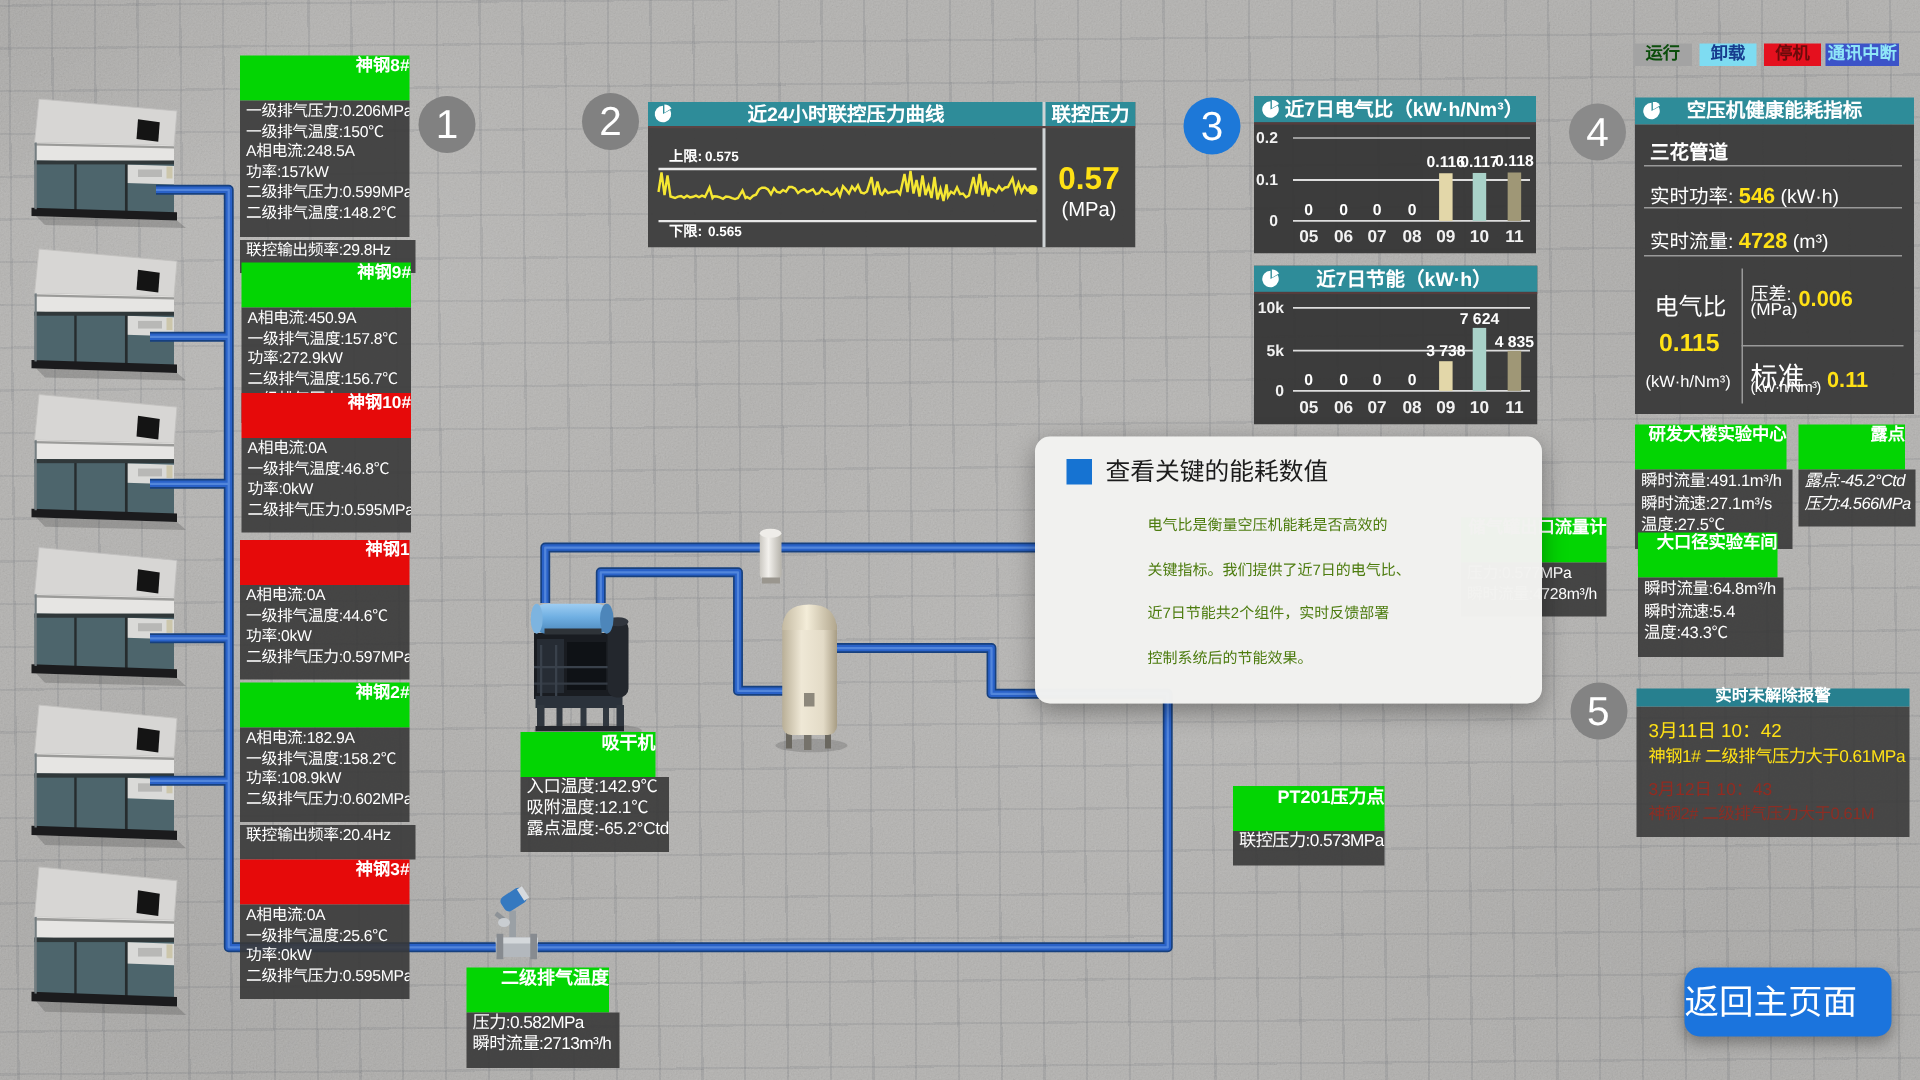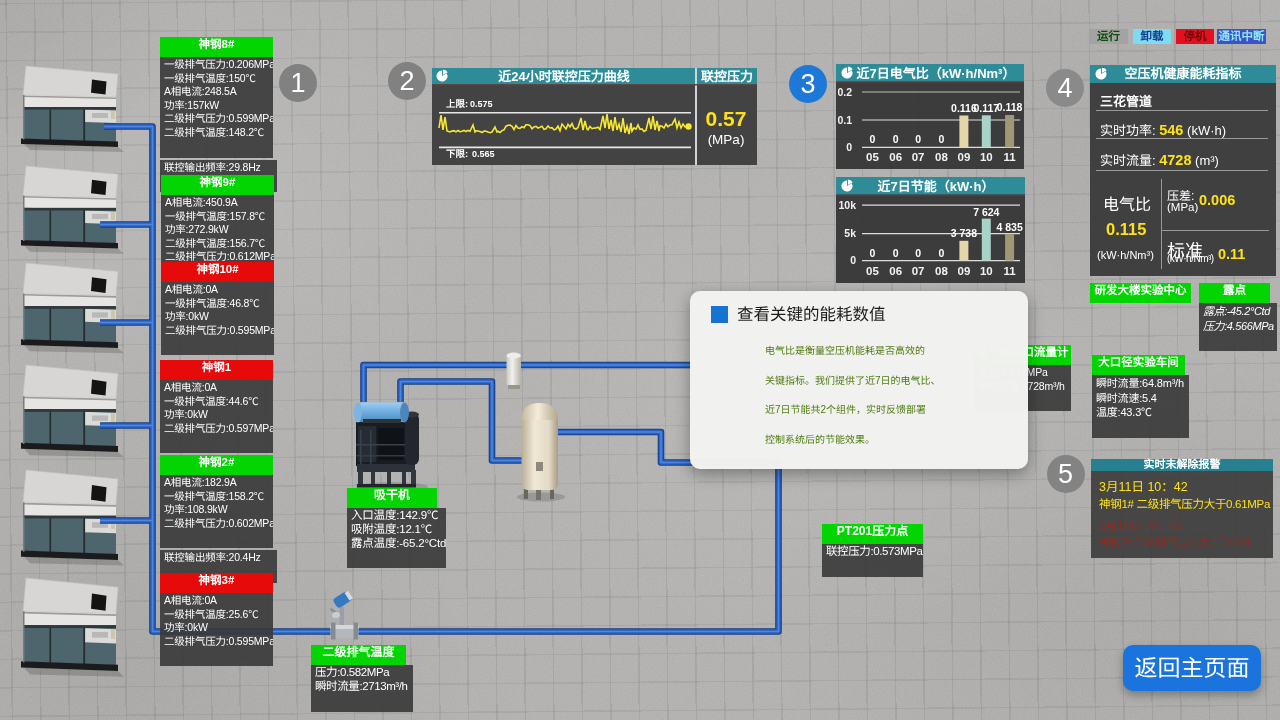--- a/index.html
+++ b/index.html
@@ -17,25 +17,25 @@
       radial-gradient(600px 380px at 90% 85%, rgba(0,0,0,0.05), rgba(0,0,0,0) 70%),
       repeating-linear-gradient(90deg, rgba(95,99,106,0.20) 0 1.5px, rgba(0,0,0,0) 1.5px 28.5px),
       repeating-linear-gradient(0deg, rgba(95,99,106,0.17) 0 1.5px, rgba(0,0,0,0) 1.5px 28.5px);
     transform:rotate(-0.5deg);
   }
   .noise{position:absolute;left:0;top:0;z-index:0;opacity:0.55;mix-blend-mode:soft-light;}
   .abs{position:absolute;}
   svg.scene{position:absolute;left:0;top:0;z-index:1;}
   
   .tag{position:absolute;z-index:2;font-size:10.5px;line-height:13.6px;white-space:nowrap;}
-  .tag .hd{color:#fff;font-weight:bold;text-align:center;font-size:11.5px;
-           height:20px;line-height:14.5px;letter-spacing:0;}
+  .tag .hd{color:#fff;font-weight:bold;text-align:right;font-size:11.5px;
+           height:30px;line-height:14.5px;letter-spacing:0;}
   .tag .hd.g{background:#03d503;}
   .tag .hd.r{background:#e60a0a;}
-  .tag .bd{background:rgba(56,56,56,0.90);color:#fff;padding:1px 3px 18px 4px;
+  .tag .bd{background:rgba(56,56,56,0.90);color:#fff;padding:1px 3px 8px 4px;
            letter-spacing:-0.2px;overflow:hidden;}
   
   .panel{position:absolute;z-index:2;}
   .phead{background:#2e8c99;color:#fff;font-weight:bold;text-align:center;
          position:relative;}
   .pbody{background:rgba(59,59,59,0.96);color:#fff;}
   .ico{position:absolute;left:5px;}
   
   .num{position:absolute;z-index:6;border-radius:50%;color:#fff;
        text-align:center;font-weight:400;}
@@ -237,20 +237,21 @@
   <div class="hd g" style="font-size:12px;">PT201压力点</div>
   <div class="bd" style="padding-right:0;letter-spacing:-0.4px;">联控压力:0.573MPa</div>
 </div>
 <div class="tag" style="left:974px;top:345px;width:97px;">
   <div class="hd g">储气罐出口流量计</div>
   <div class="bd" style="width:90px;">压力:0.577MPa<br>瞬时流量:4728m³/h</div>
 </div>
 
 <div class="tag" style="left:1090px;top:283px;width:101px;">
   <div class="hd g">研发大楼实验中心</div>
+  <div class="bd" style="font-size:11px;line-height:14.6px;width:98px;">瞬时流量:491.1m³/h<br>瞬时流速:27.1m³/s<br>温度:27.5℃</div>
 </div>
 <div class="tag" style="left:1199px;top:283px;width:71px;">
   <div class="hd g">露点</div>
   <div class="bd" style="font-size:11px;line-height:14.6px;width:71px;letter-spacing:-0.4px;font-style:italic;">露点:-45.2°Ctd<br>压力:4.566MPa</div>
 </div>
 <div class="tag" style="left:1092px;top:355px;width:93px;">
   <div class="hd g">大口径实验车间</div>
   <div class="bd" style="font-size:11px;line-height:14.6px;width:90px;">瞬时流量:64.8m³/h<br>瞬时流速:5.4<br>温度:43.3℃</div>
 </div>
 
@@ -410,13 +411,13 @@
 <div class="num" style="left:1046.5px;top:454.5px;width:38px;height:38px;background:#838383;font-size:27px;line-height:38px;">5</div>
 
 <div class="tip">
   <div class="sq"></div>
   <div class="t">查看关键的能耗数值</div>
   <div class="b">电气比是衡量空压机能耗是否高效的<br>关键指标。我们提供了近7日的电气比、<br>近7日节能共2个组件，实时反馈部署<br>控制系统后的节能效果。</div>
 </div>
 
 <div class="abs" style="z-index:4;left:1123px;top:645px;width:138px;height:46px;background:#1b74dd;
      border-radius:10px;box-shadow:0 4px 9px rgba(0,0,0,0.30);color:#fff;font-size:23px;
-     text-align:center;line-height:46px;">返回主页面</div>
+     line-height:46px;">返回主页面</div>
 
 </body></html>

